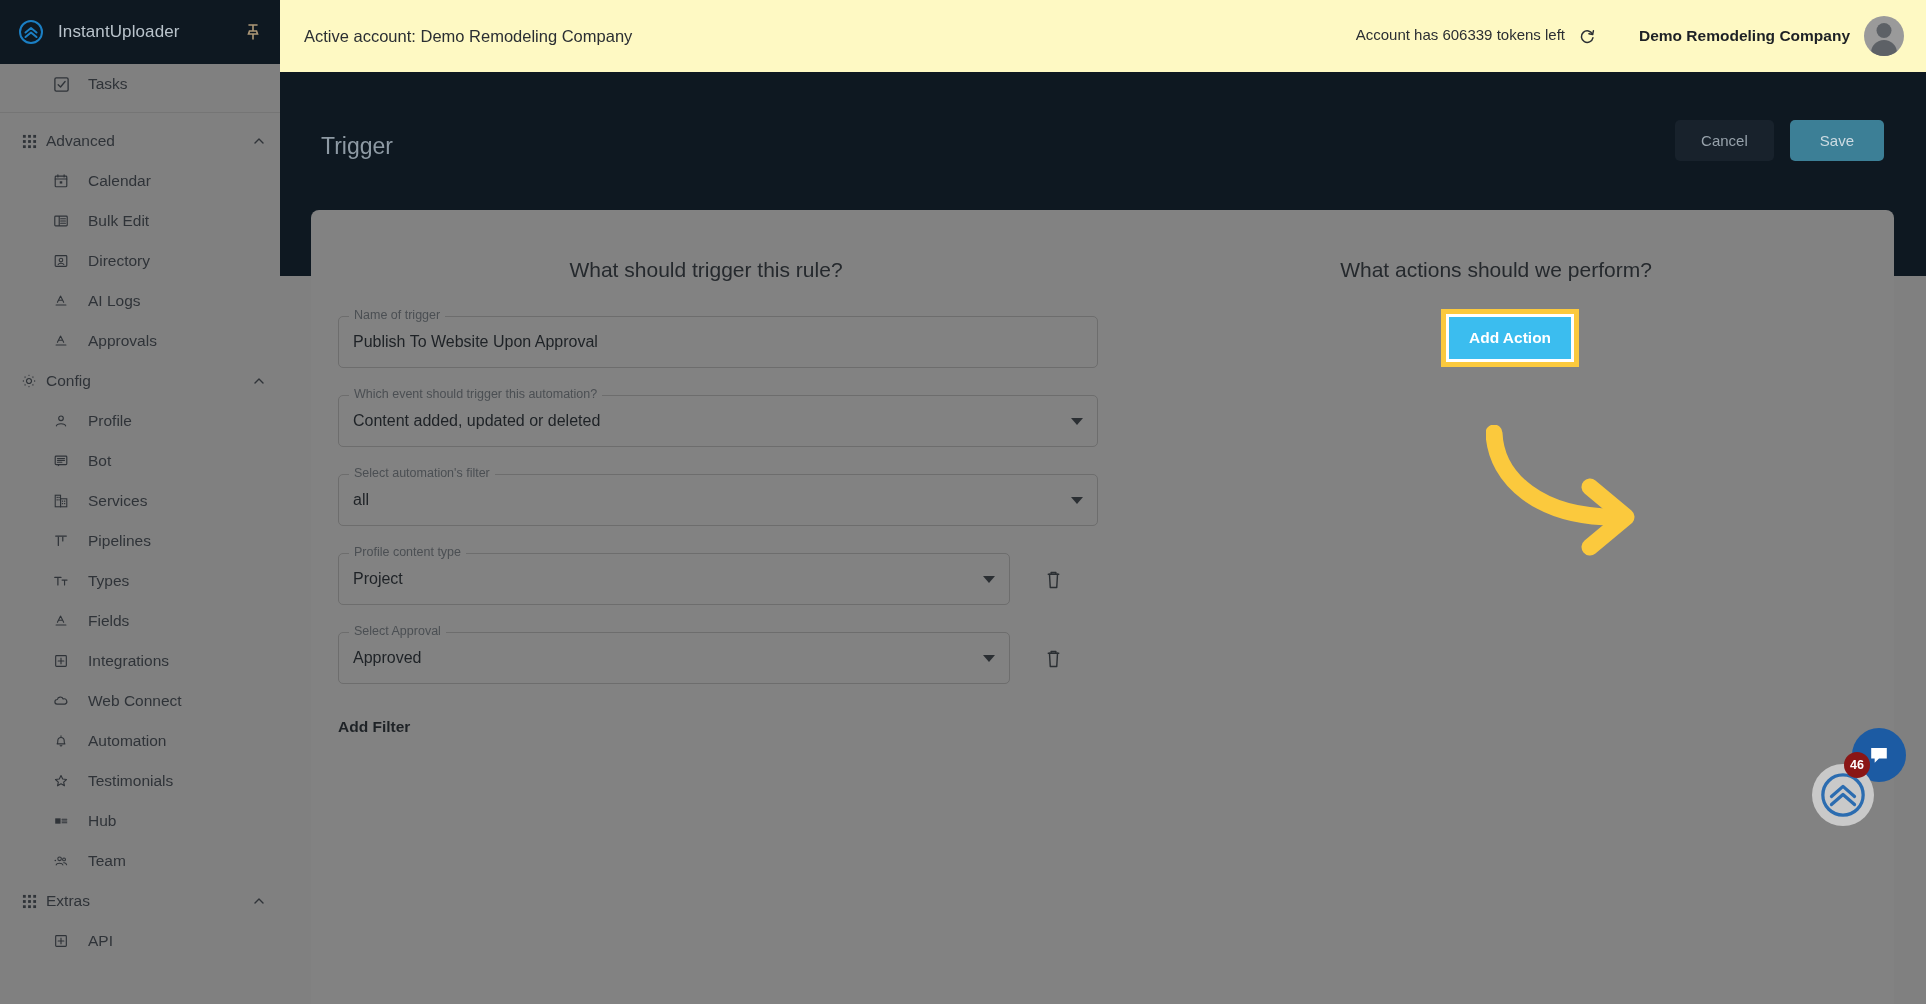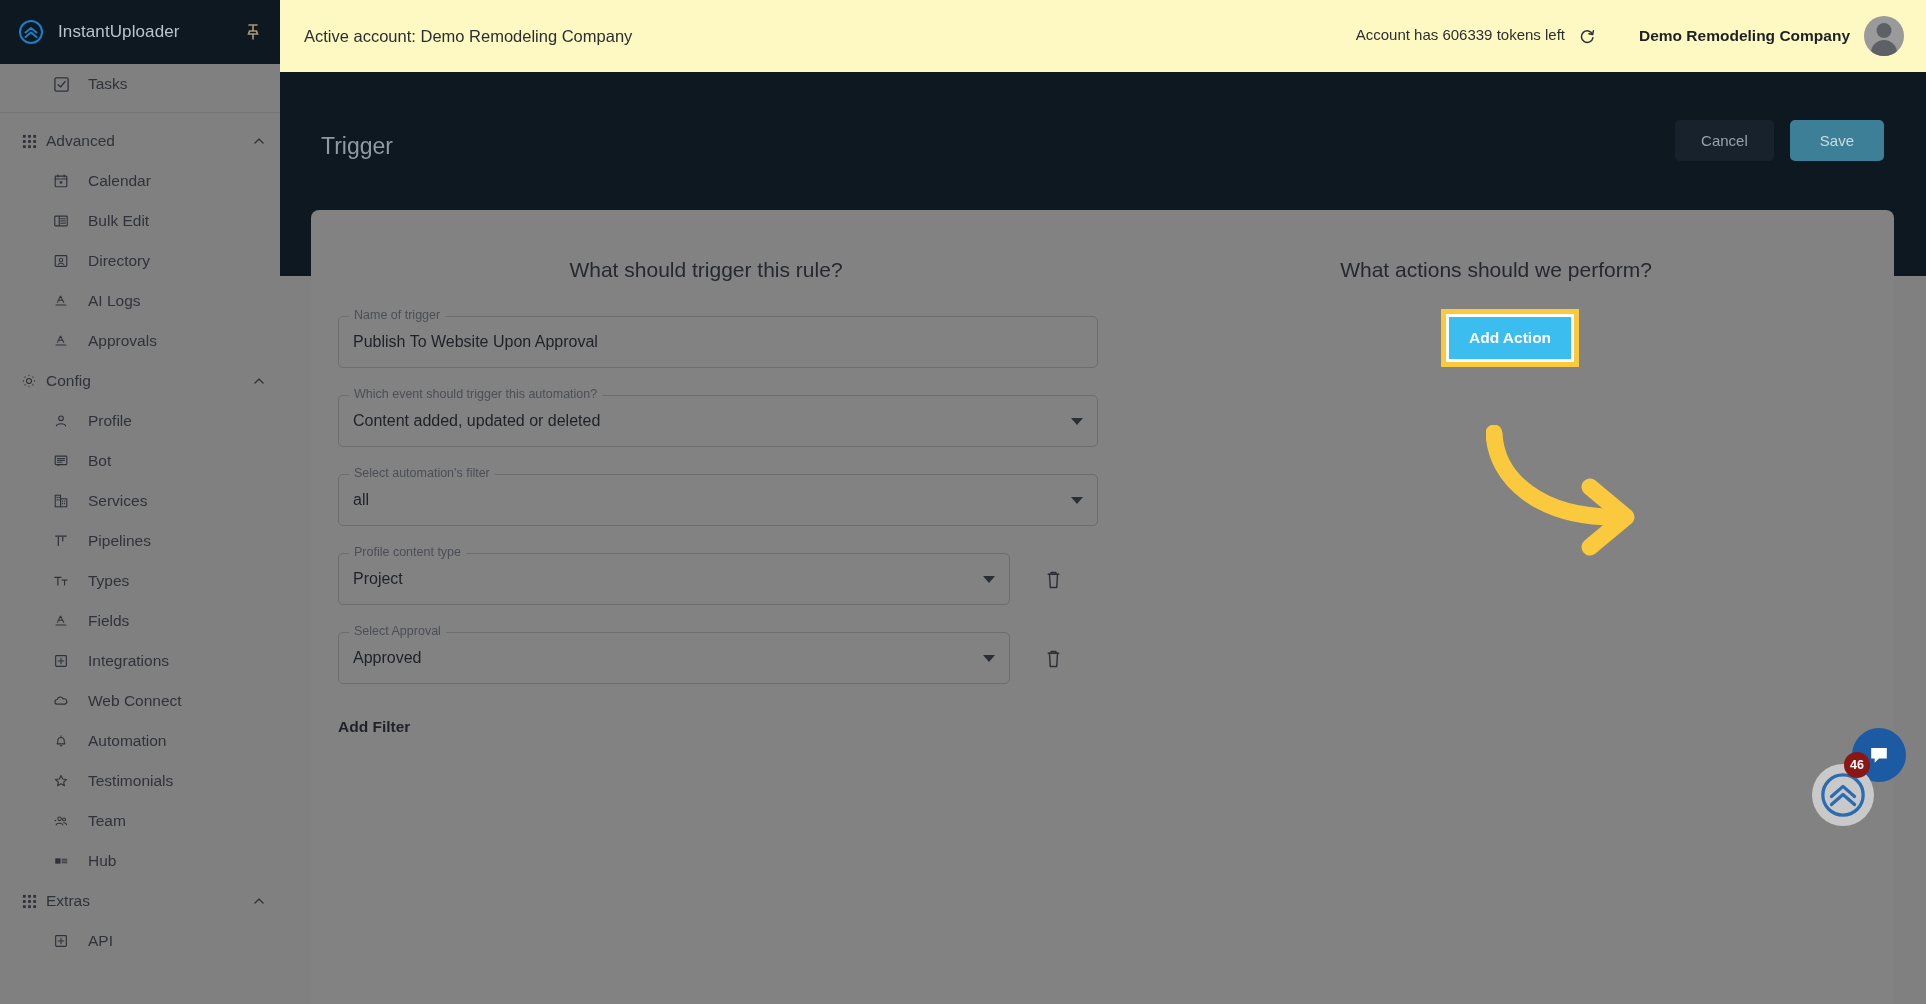--- a/index.html
+++ b/index.html
@@ -492,38 +492,38 @@
           <svg viewBox="0 0 18 18" width="16" height="16">
             <path d="M9 2.8 l1.9 4 l4.3 0.5 l-3.2 2.9 l0.9 4.2 l-3.9-2.2 l-3.9 2.2 l0.9-4.2 l-3.2-2.9 l4.3-0.5 z" fill="none" stroke="#2f3338" stroke-width="1.25" stroke-linejoin="round"></path>
           </svg>
         </span>
         <span class="lbl">Testimonials</span>
       </div>
 
       <div class="nav-row nav-item">
         <span class="ic">
           <svg viewBox="0 0 18 18" width="16" height="16">
+            <rect x="2.5" y="6" width="6" height="6" fill="#2f3338"></rect>
+            <path d="M10.2 7 h5.3 M10.2 9 h5.3 M10.2 11 h5.3" stroke="#2f3338" stroke-width="1.2" stroke-linecap="round"></path>
+          </svg>
+        </span>
+        <span class="lbl">Hub</span>
+      </div>
+
+      <div class="nav-row nav-item">
+        <span class="ic">
+          <svg viewBox="0 0 18 18" width="16" height="16">
             <circle cx="7.4" cy="6.6" r="2" fill="none" stroke="#2f3338" stroke-width="1.2"></circle>
             <circle cx="12.4" cy="7.2" r="1.6" fill="none" stroke="#2f3338" stroke-width="1.2"></circle>
             <path d="M3.6 13.4 c0.6-2.4 6.8-2.4 7.5 0" fill="none" stroke="#2f3338" stroke-width="1.2" stroke-linecap="round"></path>
             <path d="M12 11 c1.8-0.2 3 0.6 3.3 2.3" fill="none" stroke="#2f3338" stroke-width="1.2" stroke-linecap="round"></path>
             <circle cx="2.6" cy="8.5" r="0.9" fill="#2f3338"></circle>
           </svg>
         </span>
         <span class="lbl">Team</span>
-      </div>
-
-      <div class="nav-row nav-item">
-        <span class="ic">
-          <svg viewBox="0 0 18 18" width="16" height="16">
-            <rect x="2.5" y="6" width="6" height="6" fill="#2f3338"></rect>
-            <path d="M10.2 7 h5.3 M10.2 9 h5.3 M10.2 11 h5.3" stroke="#2f3338" stroke-width="1.2" stroke-linecap="round"></path>
-          </svg>
-        </span>
-        <span class="lbl">Hub</span>
       </div>
 
       <div class="nav-row nav-group">
         <span class="ic">
           <svg viewBox="0 0 16 16" width="15" height="15">
             <g fill="#2f3338">
               <rect x="1" y="1" width="3" height="3"></rect>
                 <rect x="6.5" y="1" width="3" height="3"></rect>
                 <rect x="12" y="1" width="3" height="3"></rect>
               <rect x="1" y="6.5" width="3" height="3"></rect>

